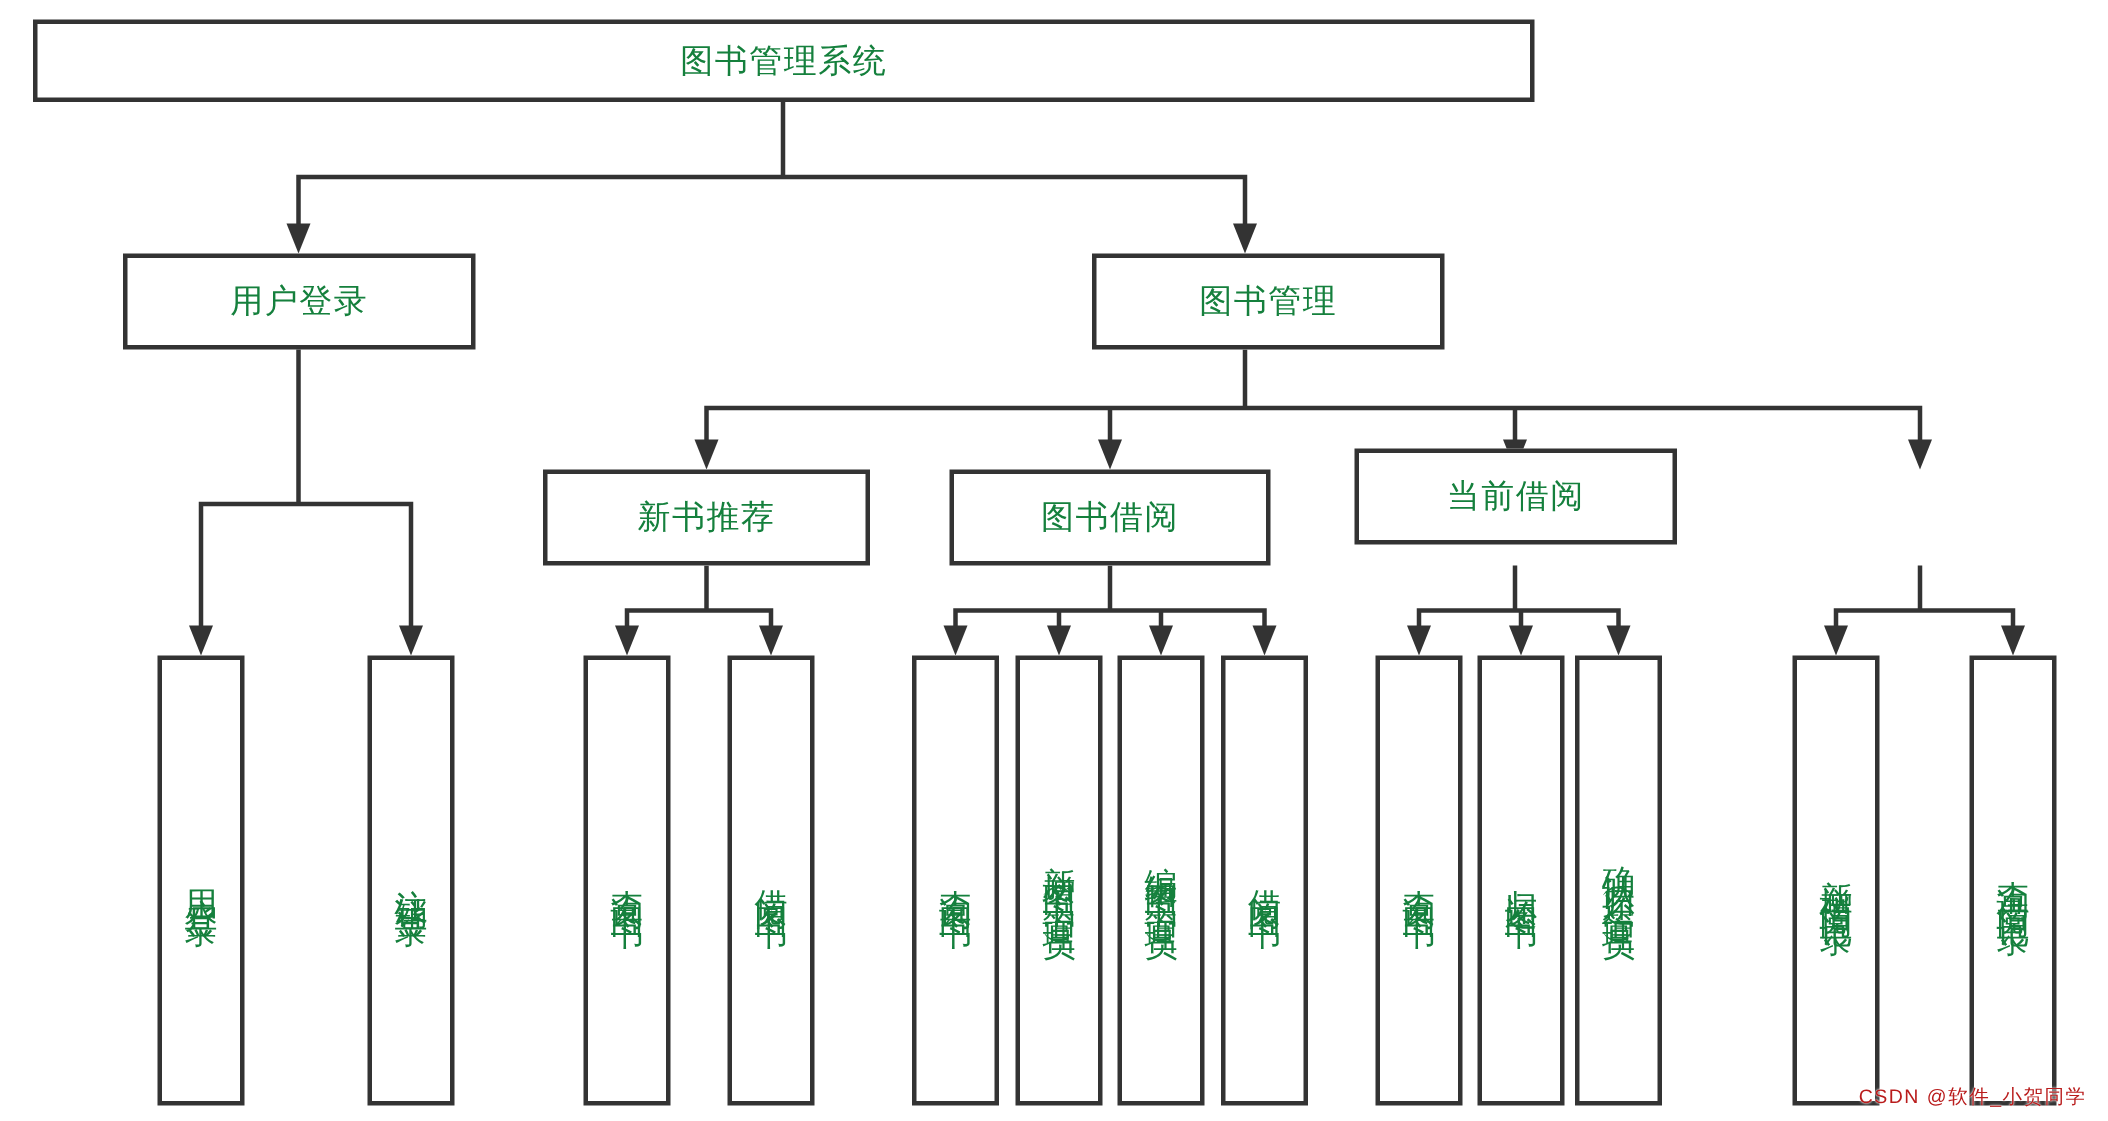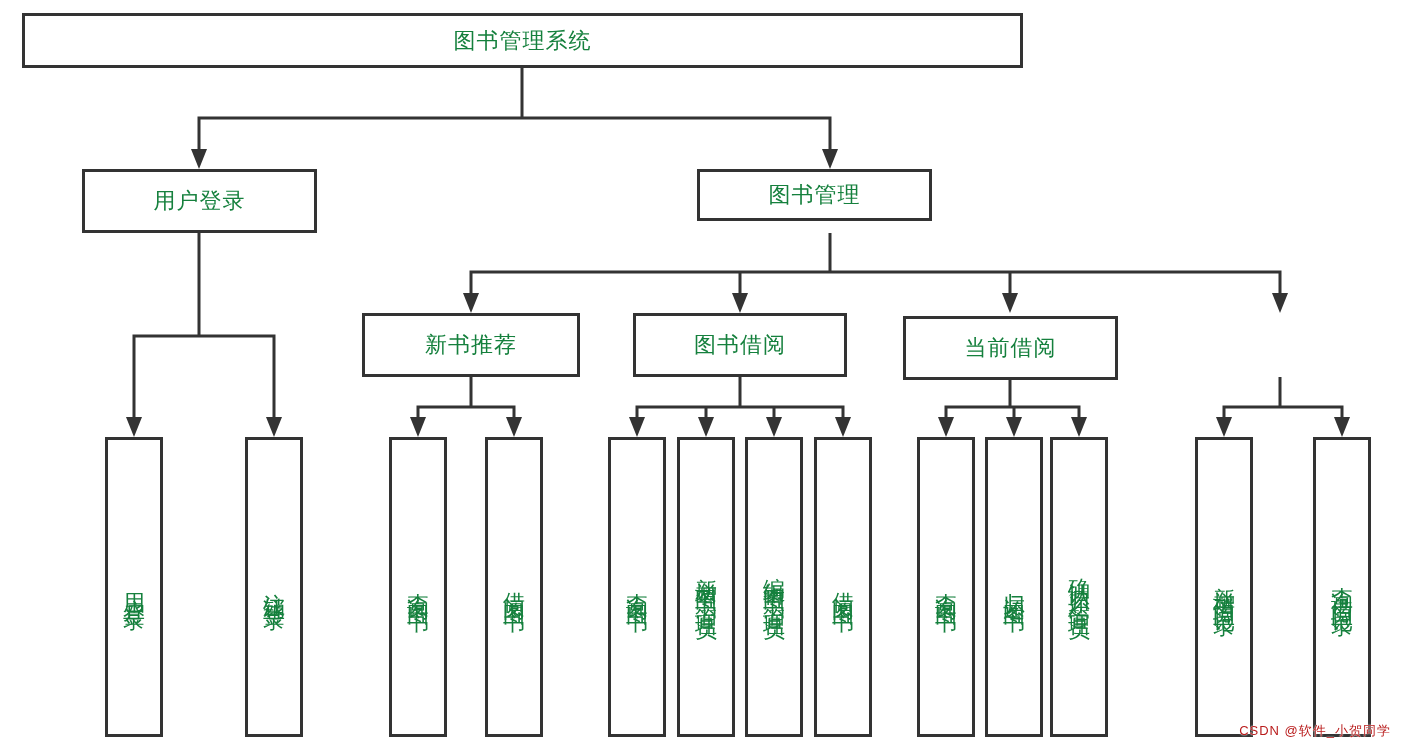--- a/index.html
+++ b/index.html
@@ -83,25 +83,25 @@
       <polygon points="1006,417 1022,417 1014,437"></polygon>
       <polygon points="1071,417 1087,417 1079,437"></polygon>
       <polygon points="1216,417 1232,417 1224,437"></polygon>
       <polygon points="1334,417 1350,417 1342,437"></polygon>
     </g>
   </svg>
 
   <div class="node" style="left:22px;top:13px;width:1001px;height:55px">图书管理系统</div>
 
   <div class="node" style="left:82px;top:169px;width:235px;height:64px">用户登录</div>
-  <div class="node" style="left:697px;top:169px;width:235px;height:52px">图书管理</div>
+  <div class="node" style="left:728px;top:169px;width:235px;height:64px">图书管理</div>
 
   <div class="node" style="left:362px;top:313px;width:218px;height:64px">新书推荐</div>
   <div class="node" style="left:633px;top:313px;width:214px;height:64px">图书借阅</div>
-  <div class="node" style="left:903px;top:316px;width:215px;height:64px">当前借阅</div>
+  <div class="node" style="left:903px;top:299px;width:215px;height:64px">当前借阅</div>
 
   <div class="node vnode" style="left:105px;top:437px;width:58px;height:300px">用户登录</div>
   <div class="node vnode" style="left:245px;top:437px;width:58px;height:300px">注销登录</div>
 
   <div class="node vnode" style="left:389px;top:437px;width:58px;height:300px">查询图书</div>
   <div class="node vnode" style="left:485px;top:437px;width:58px;height:300px">借阅图书</div>
 
   <div class="node vnode" style="left:608px;top:437px;width:58px;height:300px">查询图书</div>
   <div class="node vnode" style="left:677px;top:437px;width:58px;height:300px">新增图书（管理员）</div>
   <div class="node vnode" style="left:745px;top:437px;width:58px;height:300px">编辑图书（管理员）</div>

